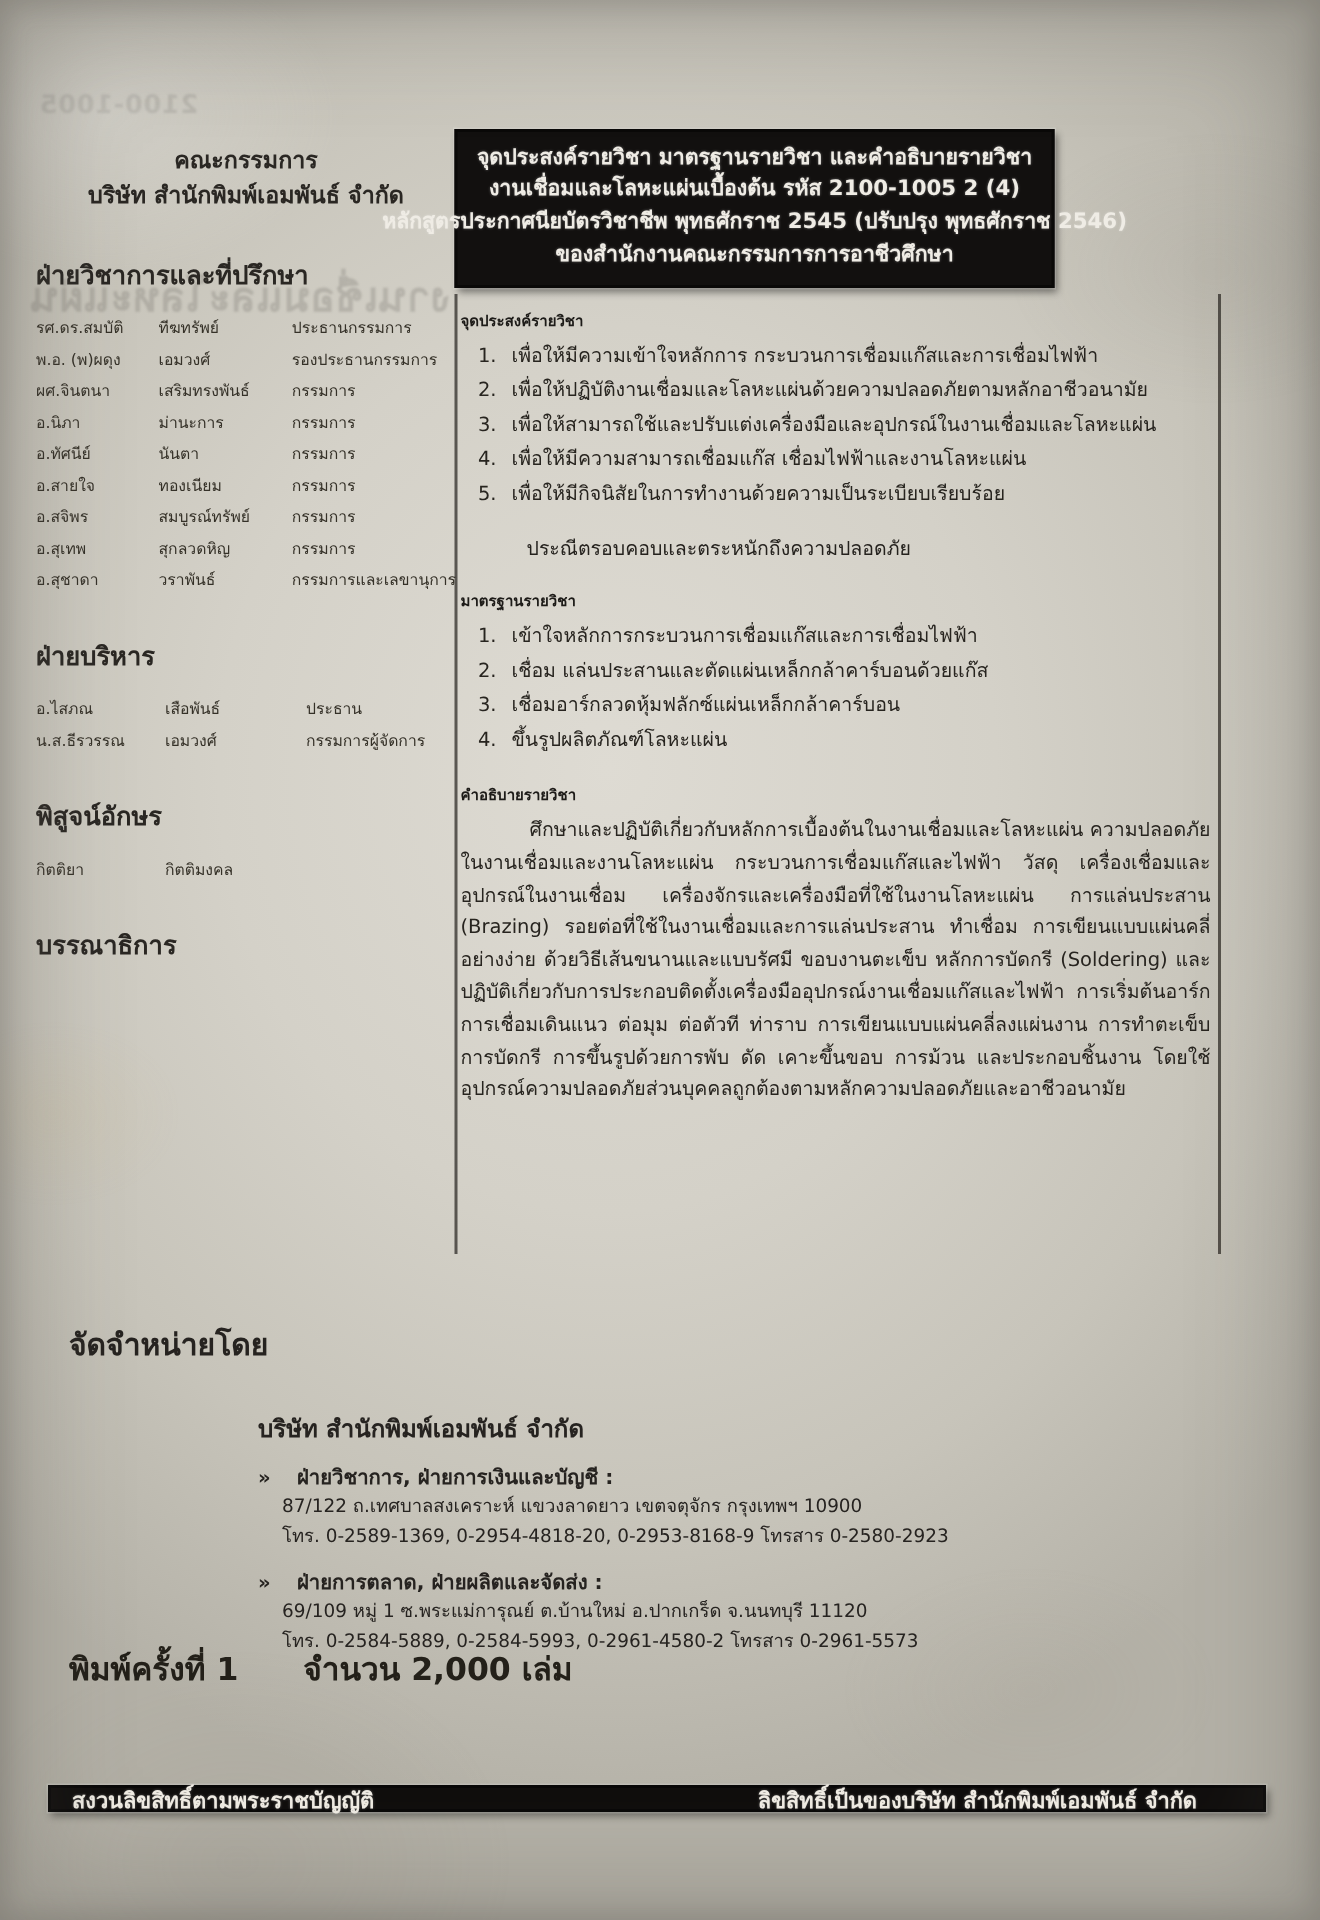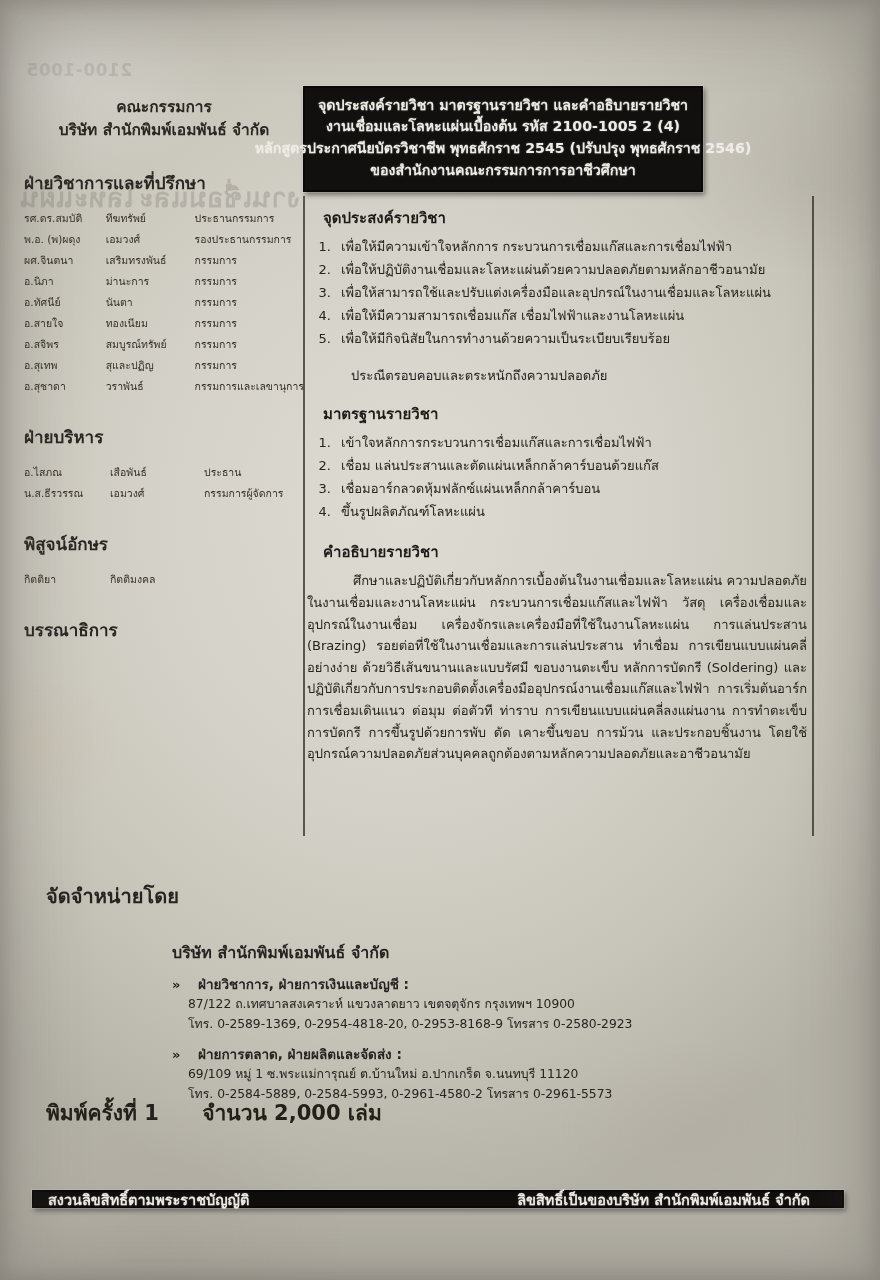--- a/index.html
+++ b/index.html
@@ -55,21 +55,21 @@
     text-align:center;white-space:nowrap;
     text-shadow:0 0 2px rgba(255,255,255,.35);
   }
 
   
   #rcol{
     position:absolute;left:307px;top:206px;width:500px;
     color:#25221e;
   }
   #rcol .sect-title{
-    font-size:15px;font-weight:bold;margin:0 0 6px 16px;color:#1d1b18;
+    font-size:10px;font-weight:bold;margin:0 0 6px 0;color:#1d1b18;
   }
   ol.numlist{margin:0 0 18px 0;padding:0;list-style:none;}
   ol.numlist li{
     display:flex;font-size:13px;line-height:1.62;margin-bottom:2px;color:#27241f;
   }
   ol.numlist li .num{width:34px;flex:0 0 34px;text-align:right;padding-right:10px;box-sizing:border-box;}
   ol.numlist li .txt{flex:1;}
   .cont-line{margin-left:44px;font-size:13px;line-height:1.62;margin-top:-2px;margin-bottom:16px;}
   #descbody{
     font-size:13px;line-height:1.66;text-align:justify;text-indent:46px;
@@ -106,21 +106,21 @@
     position:absolute;left:32px;top:1190px;width:812px;height:18px;
     background:#100e0d;border:2px solid #090808;
     box-shadow:0 0 0 1px rgba(255,255,255,.2), 2px 3px 5px rgba(0,0,0,.4);
     display:flex;align-items:center;box-sizing:border-box;padding:0 14px;
   }
   #botbar span{
     color:#f0ece4;font-weight:bold;font-size:14.5px;white-space:nowrap;
     text-shadow:0 0 2px rgba(255,255,255,.3);
   }
   #botbar .left{flex:0 0 auto;}
-  #botbar .right{margin-left:auto;margin-right:18px;}
+  #botbar .right{margin-left:auto;margin-right:30px;}
 </style>
 </head>
 <body>
 
 <div id="page">
 
   <div class="bleed" style="left:26px;top:60px;font-size:17px;">2100-1005</div>
   <div class="bleed" style="left:20px;top:176px;font-size:27px;">งานเชื่อมและโลหะแผ่น</div>
 
   <div id="grain"></div>
@@ -172,21 +172,21 @@
             <td class="c2">ทองเนียม</td>
             <td class="c3">กรรมการ</td>
           </tr>
           <tr>
             <td class="c1">อ.สจิพร</td>
             <td class="c2">สมบูรณ์ทรัพย์</td>
             <td class="c3">กรรมการ</td>
           </tr>
           <tr>
             <td class="c1">อ.สุเทพ</td>
-            <td class="c2">สุและปฏิญ</td>
+            <td class="c2">สุกลวดหิญ</td>
             <td class="c3">กรรมการ</td>
           </tr>
           <tr>
             <td class="c1">อ.สุชาดา</td>
             <td class="c2">วราพันธ์</td>
             <td class="c3">กรรมการและเลขานุการ</td>
           </tr>
         </tbody>
     </table>
 

